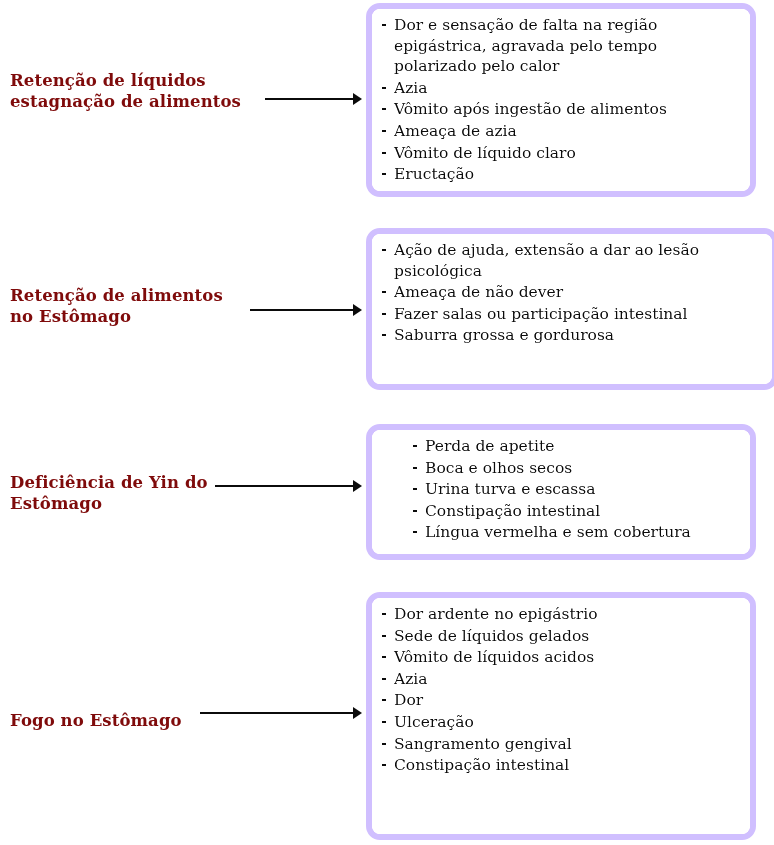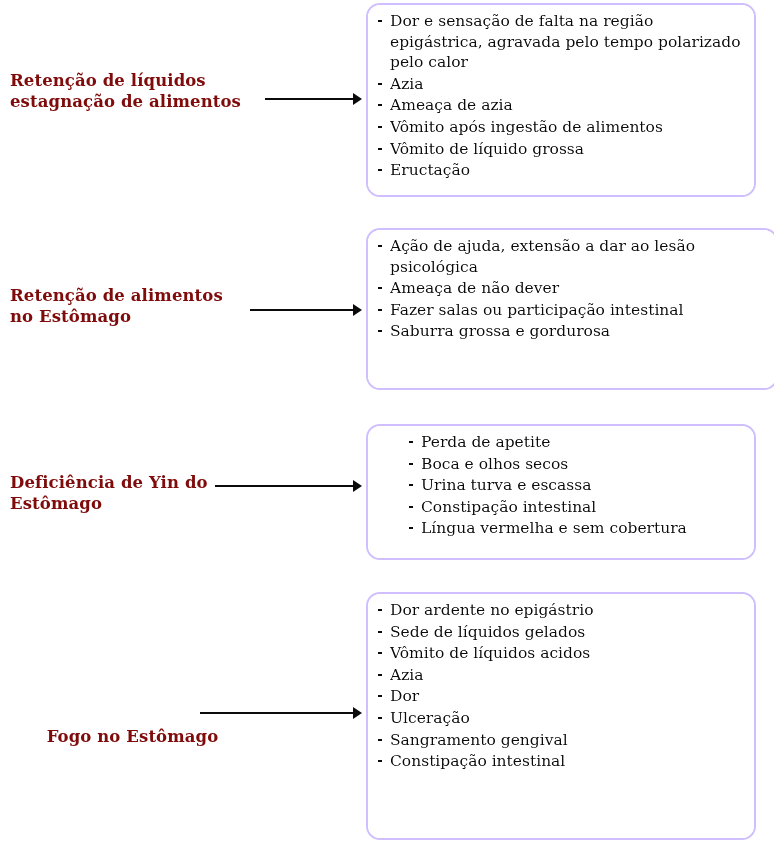--- a/index.html
+++ b/index.html
@@ -57,21 +57,21 @@
     width: 0;
     height: 0;
     border-top: 6px solid transparent;
     border-bottom: 6px solid transparent;
     border-left: 9px solid #1d1d1d;
   }
 
   
   .box {
     position: absolute;
-    border: 2px solid #c4b5fd;
+    border: 6px solid #c4b5fd;
     border-radius: 14px;
     background: #ffffff;
     box-sizing: border-box;
     padding: 6px 10px 6px 8px;
   }
   .box ul {
     list-style: none;
     margin: 0;
     padding: 0;
   }
@@ -112,23 +112,23 @@
 
     <div class="connector scanify" style="left:265px; top:92px; width:100px;">
       <div class="line" style="width:92px;"></div>
       <div class="head" style="left:88px;"></div>
     </div>
 
     <div class="box scanify" style="left:366px; top:3px; width:390px; height:194px;">
       <ul>
         <li>Dor e sensação de falta na região epigástrica, agravada pelo tempo polarizado pelo calor</li>
         <li>Azia</li>
+        <li>Vômito após ingestão de alimentos</li>
         <li>Ameaça de azia</li>
-        <li>Vômito após ingestão de alimentos</li>
-        <li>Vômito de líquido grossa</li>
+        <li>Vômito de líquido claro</li>
         <li>Eructação</li>
       </ul>
     </div>
   </div>
 
   <div class="row" style="top:0;">
 
     <div class="node-label scanify" style="top:285px;">
       <div>Retenção de alimentos</div>
       <div>no Estômago</div>
@@ -167,21 +167,21 @@
         <li>Boca e olhos secos</li>
         <li>Urina turva e escassa</li>
         <li>Constipação intestinal</li>
         <li>Língua vermelha e sem cobertura</li>
       </ul>
     </div>
   </div>
 
   <div class="row" style="top:0;">
 
-    <div class="node-label scanify" style="top:726px;text-align:center;">
+    <div class="node-label scanify" style="top:710px;">
       <div>Fogo no Estômago</div>
     </div>
 
     <div class="connector scanify" style="left:200px; top:706px; width:165px;">
       <div class="line" style="width:157px;"></div>
       <div class="head" style="left:153px;"></div>
     </div>
 
     <div class="box scanify" style="left:366px; top:592px; width:390px; height:248px;">
       <ul>

